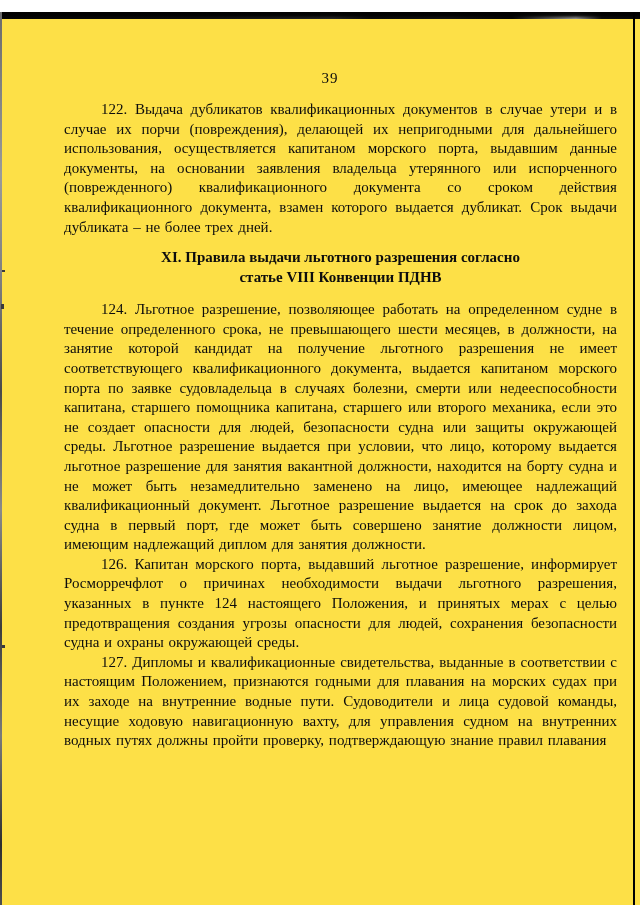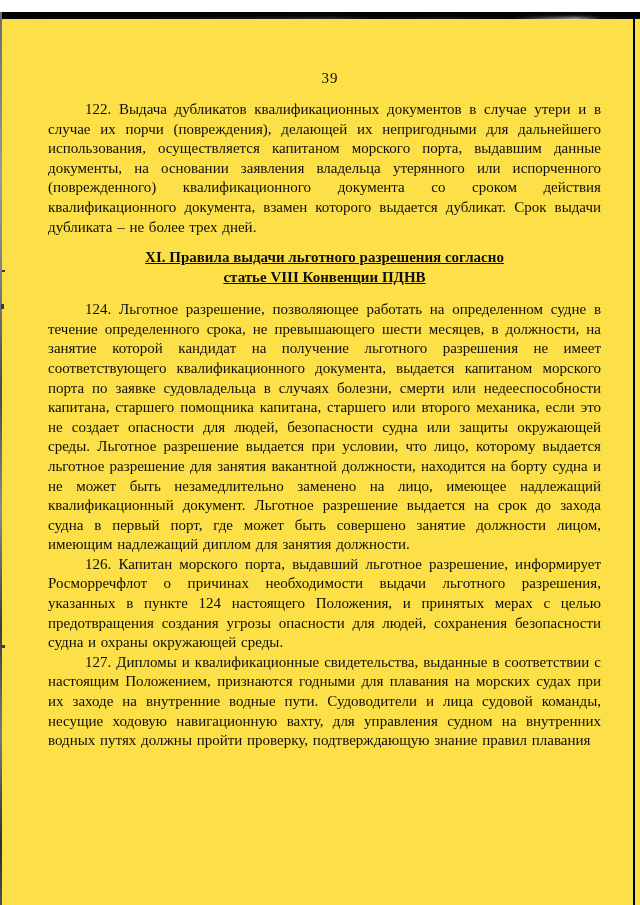--- a/index.html
+++ b/index.html
@@ -57,40 +57,40 @@
     position: absolute;
     top: 58px; left: 0;
     width: 660px;
     text-align: center;
     font-size: 15px;
     letter-spacing: 1px;
   }
   .body-text {
     position: absolute;
     top: 88px;
-    left: 48px;
+    left: 64px;
     width: 553px;
     font-size: 15px;
     line-height: 19.6px;
     text-align: justify;
   }
   .para {
     margin: 0;
     text-indent: 37px;
     word-spacing: 1px;
   }
   .heading {
     margin: 0;
     font-size: 15px;
     font-weight: bold;
     text-align: center;
     white-space: pre-line;
     line-height: 20px;
   }
-  .heading-xi  { margin-top: 10px; margin-bottom: 13px; text-decoration: underline; }
+  .heading-xi  { margin-top: 10px; margin-bottom: 13px; }
   .heading-xii { margin-top: 23px; margin-bottom: 18px; }
 </style>
 </head>
 <body>
 
 <div class="sheet">
 
   <div class="edge-top"></div>
   <div class="edge-left"></div>
   <div class="edge-right-line"></div>

